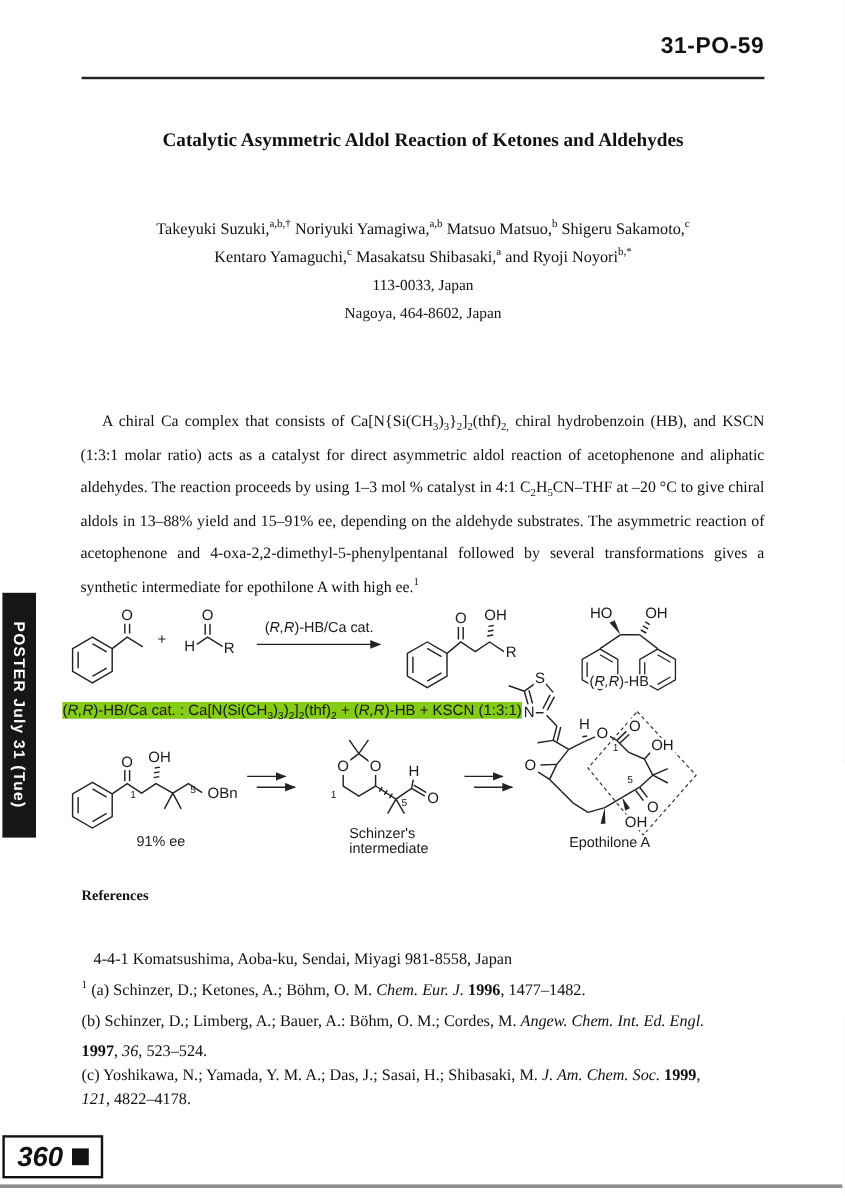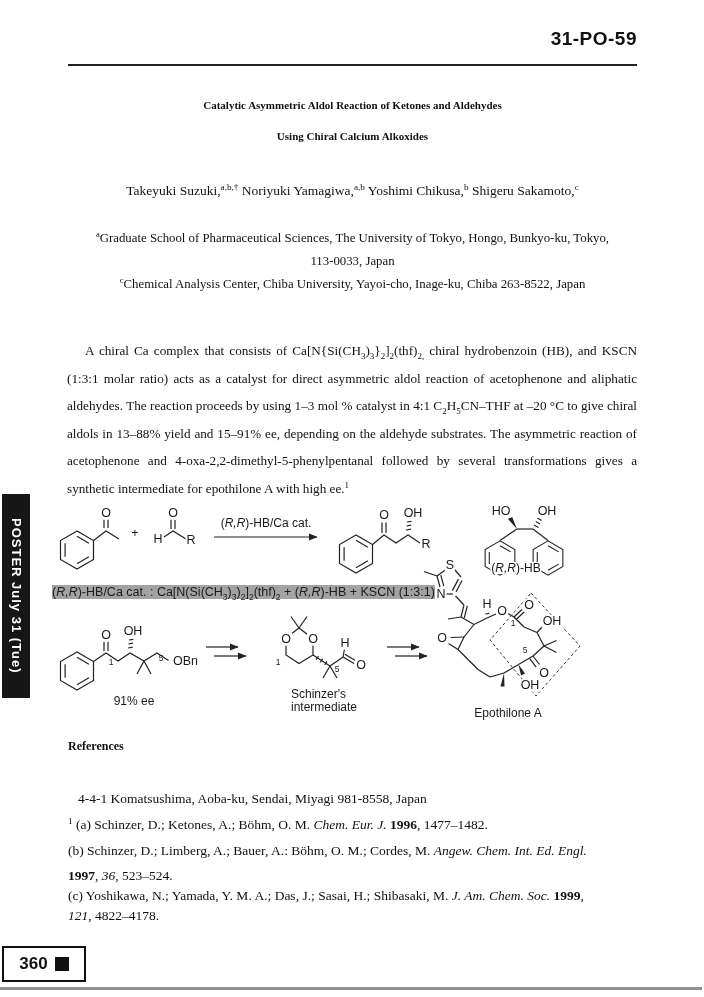--- a/index.html
+++ b/index.html
@@ -6,72 +6,71 @@
   .page{position:relative;width:704px;height:997px;background:#ffffff;overflow:hidden;
         font-family:"Liberation Serif",serif;color:#111;}
   .abs{position:absolute;}
   .i{font-style:italic}
   .b{font-weight:bold}
   sup{font-size:68%;vertical-align:super;line-height:0;}
   sub{font-size:68%;vertical-align:sub;line-height:0;}
   .header-code{right:67px;top:28px;font-family:"Liberation Sans",sans-serif;
                font-weight:bold;font-size:19px;letter-spacing:.5px;}
   .rule{left:68px;top:64px;width:569px;height:2px;background:#222;}
-  .title{left:68px;top:90px;width:569px;text-align:center;font-weight:bold;
-         font-size:11px;line-height:31px;}
+  .title{left:68px;top:102px;width:569px;text-align:center;font-weight:bold;
+         font-size:16px;line-height:31px;}
   .authors{left:54px;top:179px;width:597px;text-align:center;font-size:13.5px;line-height:23px;}
   .affils{left:44px;top:227px;width:617px;text-align:center;font-size:12.8px;line-height:23px;}
   .abstract{left:67px;top:337px;width:570px;font-size:13.2px;line-height:27.5px;
             text-align:justify;text-indent:18px;}
   .scheme{left:34px;top:497px;width:630px;height:240px;}
   .scheme svg{position:absolute;left:0;top:0;}
   .scheme svg *{stroke:#222;stroke-width:1.2;fill:none;}
   .scheme svg .fill{fill:#222;stroke:none;}
   .scheme svg .dash{stroke:#333;stroke-width:1;stroke-dasharray:3,2.5;}
   .lab{position:absolute;transform:translate(-50%,-50%);font-family:"Liberation Sans",sans-serif;
        font-size:12.5px;line-height:1;white-space:nowrap;background:#fff;padding:0 1px;color:#1a1a1a;}
   .lab.sm{font-size:8.5px;background:none;}
   .lab.cap{font-size:12px;}
   .lab.left{transform:translate(0,-50%);}
   .catline{position:absolute;left:18px;top:88px;transform:none;font-family:"Liberation Sans",sans-serif;
-           font-size:12.5px;white-space:nowrap;background:#a3a3a3;color:#1a1a1a;}
+           font-size:12.5px;white-space:nowrap;background:#84cc16;color:#1a1a1a;}
   .sidebar{left:2px;top:494px;width:28px;height:204px;background:#161616;
            display:flex;align-items:center;justify-content:center;}
   .sidebar span{writing-mode:vertical-rl;font-family:"Liberation Sans",sans-serif;
                 font-weight:bold;font-size:13px;color:#fff;letter-spacing:1px;white-space:nowrap;}
   .refs-head{left:68px;top:739px;font-size:12px;font-weight:bold;}
   .refline{left:68px;width:580px;font-size:13.5px;white-space:nowrap;}
   .fn2{left:78px;}
   .pagebox{left:2px;top:946px;width:80px;height:32px;border:2.5px solid #111;
            display:flex;align-items:center;justify-content:center;gap:7px;}
-  .pagebox .num{font-family:"Liberation Sans",sans-serif;font-weight:bold;font-size:17px;}
+  .pagebox .num{font-family:"Liberation Sans",sans-serif;font-weight:bold;font-size:23px;font-style:italic;}
   .pagebox .sq{width:14px;height:14px;background:#111;}
   .scanline{left:0;top:987px;width:702px;height:3px;background:#8f8f8f;}
 </style>
 </head>
 <body>
 
 <div class="page">
 
   <div class="abs header-code">31-PO-59</div>
   <div class="abs rule"></div>
 
   <div class="abs title">
     <div>Catalytic Asymmetric Aldol Reaction of Ketones and Aldehydes</div>
-    <div>Using Chiral Calcium Alkoxides</div>
   </div>
 
   <div class="abs authors">
-    <div><span>Takeyuki Suzuki,</span><sup>a,b,†</sup><span> Noriyuki Yamagiwa,</span><sup>a,b</sup><span> Yoshimi Chikusa,</span><sup>b</sup><span> Shigeru Sakamoto,</span><sup>c</sup></div>
+    <div><span>Takeyuki Suzuki,</span><sup>a,b,†</sup><span> Noriyuki Yamagiwa,</span><sup>a,b</sup><span> Matsuo Matsuo,</span><sup>b</sup><span> Shigeru Sakamoto,</span><sup>c</sup></div>
+    <div><span>Kentaro Yamaguchi,</span><sup>c</sup><span> Masakatsu Shibasaki,</span><sup>a</sup><span> and Ryoji Noyori</span><sup>b,*</sup></div>
   </div>
 
   <div class="abs affils">
-    <div><sup>a</sup><span>Graduate School of Pharmaceutical Sciences, The University of Tokyo, Hongo, Bunkyo-ku, Tokyo,</span></div>
     <div><span>113-0033, Japan</span></div>
-    <div><sup>c</sup><span>Chemical Analysis Center, Chiba University, Yayoi-cho, Inage-ku, Chiba 263-8522, Japan</span></div>
+    <div><span>Nagoya, 464-8602, Japan</span></div>
   </div>
 
   <div class="abs abstract"><span>A chiral Ca complex that consists of Ca[N{Si(CH</span><sub>3</sub><span>)</span><sub>3</sub><span>}</span><sub>2</sub><span>]</span><sub>2</sub><span>(thf)</span><sub>2,</sub><span> chiral hydrobenzoin (HB), and KSCN (1:3:1 molar ratio) acts as a catalyst for direct asymmetric aldol reaction of acetophenone and aliphatic aldehydes.  The reaction proceeds by using 1–3 mol % catalyst in 4:1 C</span><sub>2</sub><span>H</span><sub>5</sub><span>CN–THF at –20 °C to give chiral aldols in 13–88% yield and 15–91% ee, depending on the aldehyde substrates.  The asymmetric reaction of acetophenone and 4-oxa-2,2-dimethyl-5-phenylpentanal followed by several transformations gives a synthetic intermediate for epothilone A with high ee.</span><sup>1</sup></div>
 
   <div class="abs scheme">
     <svg width="630" height="240" viewBox="0 0 630 240">
       <defs>
         <marker id="ah" markerWidth="9" markerHeight="8" refX="7" refY="3" orient="auto">
           <path d="M0,0 L7.5,3 L0,6 Z" class="fill"></path>
         </marker>
@@ -226,21 +225,21 @@
     <span class="lab" style="left:407px;top:97px">N</span>
     <span class="lab" style="left:453px;top:107px">H</span>
     <span class="lab" style="left:468px;top:114px">O</span>
     <span class="lab" style="left:495px;top:108px">O</span>
     <span class="lab sm" style="left:479px;top:126px">1</span>
     <span class="lab" style="left:518px;top:124px">OH</span>
     <span class="lab sm" style="left:491px;top:153px">5</span>
     <span class="lab" style="left:510px;top:176px">O</span>
     <span class="lab" style="left:496px;top:188px">OH</span>
     <span class="lab" style="left:408px;top:141px">O</span>
-    <span class="lab cap" style="left:474px;top:216px">Epothilone A</span>
+    <span class="lab cap" style="left:474px;top:205px">Epothilone A</span>
   </div>
 
   <div class="abs sidebar">
     <span>POSTER July 31 (Tue)</span>
   </div>
 
   <div class="abs refs-head">References</div>
   <div class="abs refline fn2" style="top:791px"><span>4-4-1 Komatsushima, Aoba-ku, Sendai, Miyagi 981-8558, Japan</span></div>
   <div class="abs refline" style="top:817px"><sup>1</sup><span> (a) Schinzer, D.; Ketones, A.; Böhm, O. M. </span><span class="i">Chem. Eur. J.</span><span> </span><span class="b">1996</span><span>, 1477–1482.</span></div>
   <div class="abs refline" style="top:843px"><span>(b) Schinzer, D.; Limberg, A.; Bauer, A.: Böhm, O. M.; Cordes, M. </span><span class="i">Angew. Chem. Int. Ed. Engl.</span></div>

